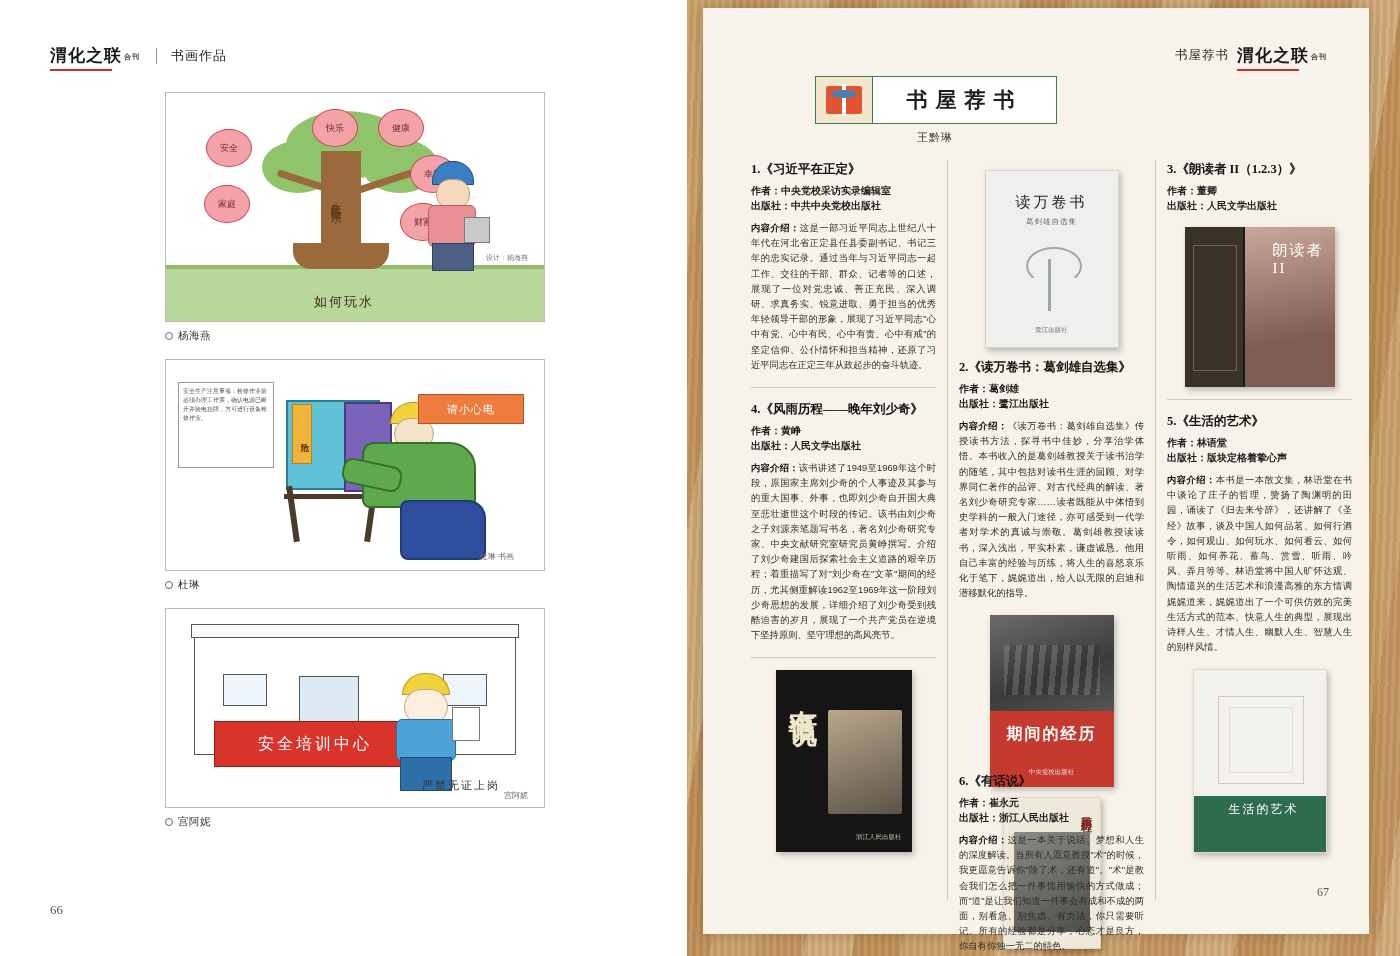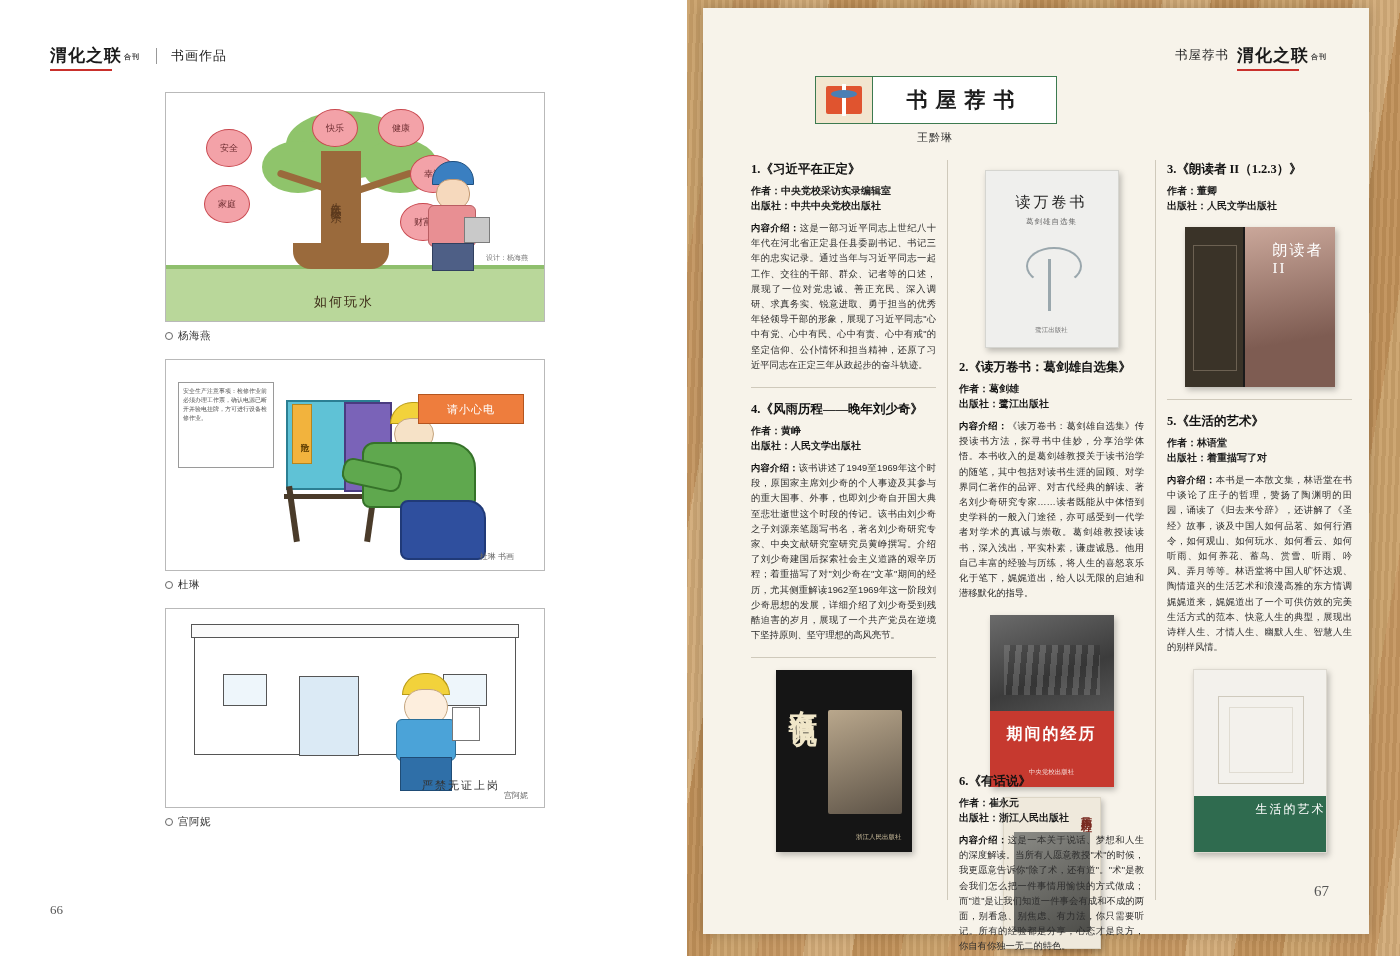--- a/index.html
+++ b/index.html
@@ -439,37 +439,37 @@
     top:14px; left:64px; font-size:15px; color:#fff; letter-spacing:2px;margin-left:24px;
   }
 
   .cover-shenghuo {
     width: 132px; height: 182px; background:#f3f1ec; border:1px solid #ddd9d0;
   }
   .cover-shenghuo .band{
     position:absolute; left:0; bottom:0; width:132px; height:56px; background:#2f6b4f;
   }
   .cover-shenghuo .ctitle{
-    bottom:34px; left:8px; right:0; text-align:right; font-size:12px; color:#fff;
+    bottom:34px; left:8px; right:0; text-align:center; font-size:12px; color:#fff;
     letter-spacing:2px;
   }
   .cover-shenghuo .lines{
     position:absolute; left:24px; top:26px; width:84px; height:86px;
     border:1px solid #cfcabd;
   }
   .cover-shenghuo .lines:after{
     content:""; position:absolute; left:10px; top:10px; right:10px; bottom:10px;
     border:1px solid #e0dcd2;
   }
 
   .pagenum-right {
     position: absolute;
     right: 40px;
     bottom: 34px;
-    font-size: 15px;
+    font-size: 12px;
     color: #555;
     font-family: "Liberation Serif", serif;
   }
   .center-gutter {
     position: absolute;
     left: 687px; top: 0; width: 6px; height: 956px;
     background: linear-gradient(90deg, rgba(0,0,0,.16), rgba(0,0,0,0));
   }
   .vert { writing-mode: vertical-rl; }
 </style>
@@ -554,20 +554,21 @@
       </div>
 
       <div class="art-block">
         <div class="art-frame art3">
           <div class="bld">
             <div class="bld-roof"></div>
             <div class="bld-win" style="left:28px;"></div>
             <div class="bld-win" style="right:28px;"></div>
             <div class="bld-door"></div>
           </div>
+          <div class="banner3">安全培训中心</div>
           <div class="worker3">
             <div class="w3-helmet"></div>
             <div class="w3-head"></div>
             <div class="w3-body"></div>
             <div class="w3-legs"></div>
             <div class="board3"></div>
           </div>
           <div class="caption3">严禁无证上岗</div>
           <div class="sig3">宫阿妮</div>
         </div>
@@ -712,21 +713,21 @@
           <div class="sep"></div>
 
           <div class="entry">
             <div class="entry-title">
               <span>5.</span><span>《生活的艺术》</span>
             </div>
             <div class="entry-meta">
               <span>作者：</span><span>林语堂</span>
             </div>
             <div class="entry-meta">
-              <span>出版社：</span><span>着重描写了对</span>
+              <span>出版社：</span><span>版块定格着挚心声</span>
             </div>
             <div class="entry-body">
               <b>内容介绍：</b><span>本书是一本散文集，林语堂在书中谈论了庄子的哲理，赞扬了陶渊明的田园，诵读了《归去来兮辞》，还讲解了《圣经》故事，谈及中国人如何品茗、如何行酒令，如何观山、如何玩水、如何看云、如何听雨、如何养花、蓄鸟、赏雪、听雨、吟风、弄月等等。林语堂将中国人旷怀达观、陶情遣兴的生活艺术和浪漫高雅的东方情调娓娓道来，娓娓道出了一个可供仿效的完美生活方式的范本、快意人生的典型，展现出诗样人生、才情人生、幽默人生、智慧人生的别样风情。</span>
             </div>
           </div>
 
           <div class="cover cover-shenghuo">
             <div class="lines"></div>
             <div class="band"></div>
             <div class="ctitle">生活的艺术</div>

